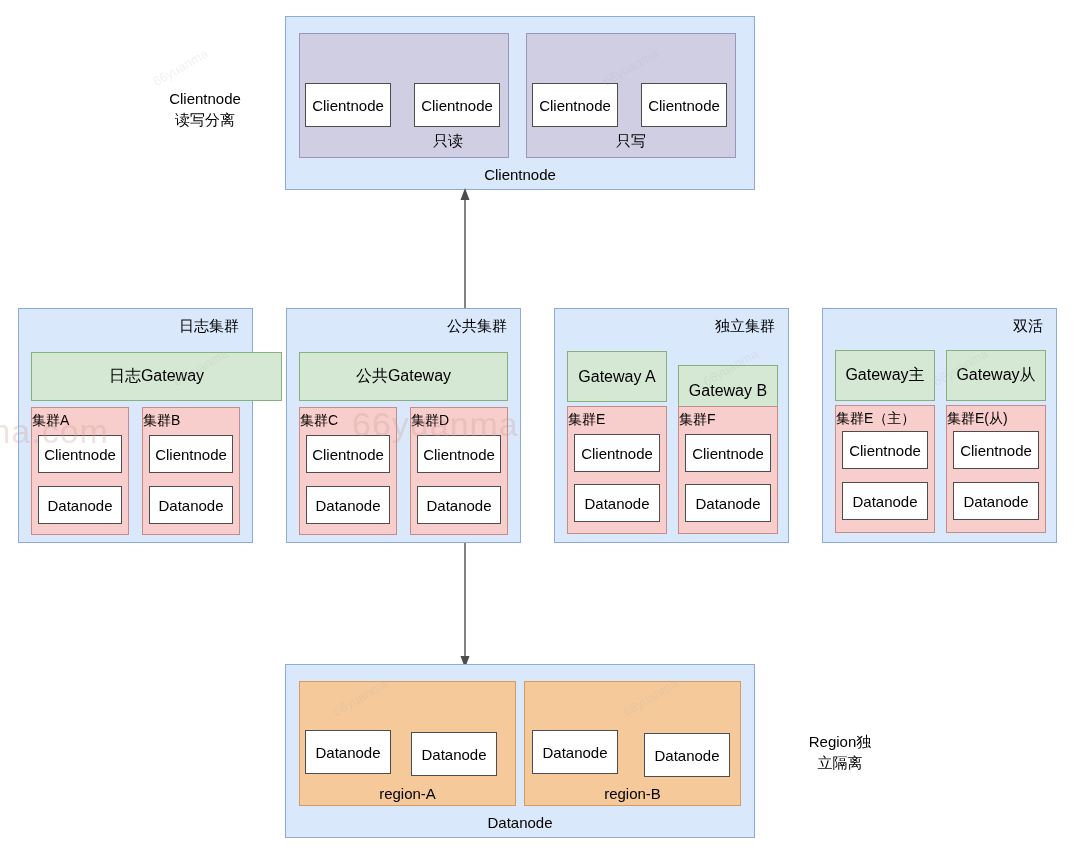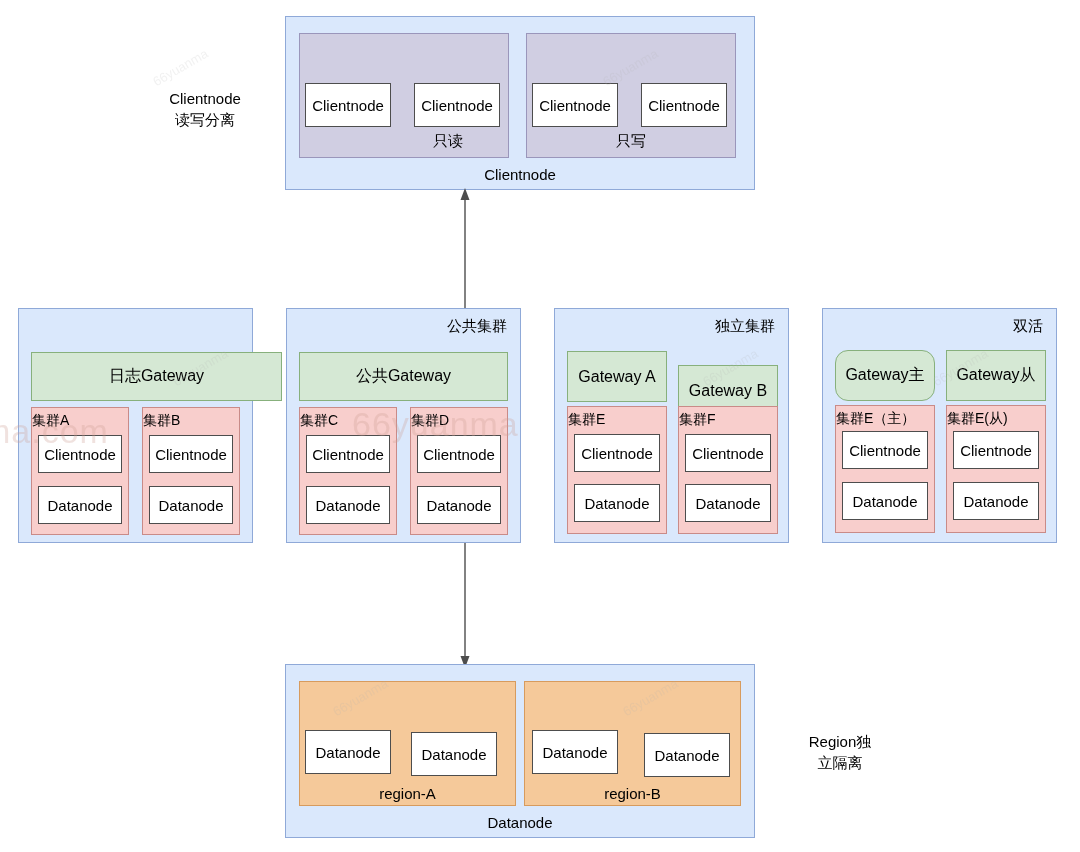--- a/index.html
+++ b/index.html
@@ -146,20 +146,21 @@
     <line x1="15" y1="122" x2="15" y2="12" stroke="#4d4d4d" stroke-width="1.4"></line>
     <polygon points="15,0 10.5,12 19.5,12" fill="#4d4d4d"></polygon>
   </svg>
 
   <svg class="arrow" style="left:450px;top:538px;" width="30" height="130" viewBox="0 0 30 130">
     <line x1="15" y1="0" x2="15" y2="118" stroke="#4d4d4d" stroke-width="1.4"></line>
     <polygon points="15,130 10.5,118 19.5,118" fill="#4d4d4d"></polygon>
   </svg>
 
   <div class="panel" style="left:18px;top:308px;width:235px;height:235px;"></div>
+  <div class="panel-title" style="left:18px;top:317px;width:221px;text-align:right;">日志集群</div>
   <div class="gw" style="left:31px;top:352px;width:251px;height:49px;">日志Gateway</div>
   <div class="cluster" style="left:31px;top:407px;width:98px;height:128px;">
     <div class="cluster-title">集群A</div>
   </div>
   <div class="node" style="left:38px;top:435px;width:84px;height:38px;">Clientnode</div>
   <div class="node" style="left:38px;top:486px;width:84px;height:38px;">Datanode</div>
   <div class="cluster" style="left:142px;top:407px;width:98px;height:128px;">
     <div class="cluster-title">集群B</div>
   </div>
   <div class="node" style="left:149px;top:435px;width:84px;height:38px;">Clientnode</div>
@@ -189,21 +190,21 @@
   <div class="node" style="left:574px;top:434px;width:86px;height:38px;">Clientnode</div>
   <div class="node" style="left:574px;top:484px;width:86px;height:38px;">Datanode</div>
   <div class="cluster" style="left:678px;top:406px;width:100px;height:128px;">
     <div class="cluster-title">集群F</div>
   </div>
   <div class="node" style="left:685px;top:434px;width:86px;height:38px;">Clientnode</div>
   <div class="node" style="left:685px;top:484px;width:86px;height:38px;">Datanode</div>
 
   <div class="panel" style="left:822px;top:308px;width:235px;height:235px;"></div>
   <div class="panel-title" style="left:822px;top:317px;width:221px;text-align:right;">双活</div>
-  <div class="gw" style="left:835px;top:350px;width:100px;height:51px;border-radius:13px;">Gateway主</div>
+  <div class="gw" style="left:835px;top:350px;width:100px;height:51px;">Gateway主</div>
   <div class="gw" style="left:946px;top:350px;width:100px;height:51px;">Gateway从</div>
   <div class="cluster" style="left:835px;top:405px;width:100px;height:128px;">
     <div class="cluster-title">集群E（主）</div>
   </div>
   <div class="node" style="left:842px;top:431px;width:86px;height:38px;">Clientnode</div>
   <div class="node" style="left:842px;top:482px;width:86px;height:38px;">Datanode</div>
   <div class="cluster" style="left:946px;top:405px;width:100px;height:128px;">
     <div class="cluster-title">集群E(从)</div>
   </div>
   <div class="node" style="left:953px;top:431px;width:86px;height:38px;">Clientnode</div>

